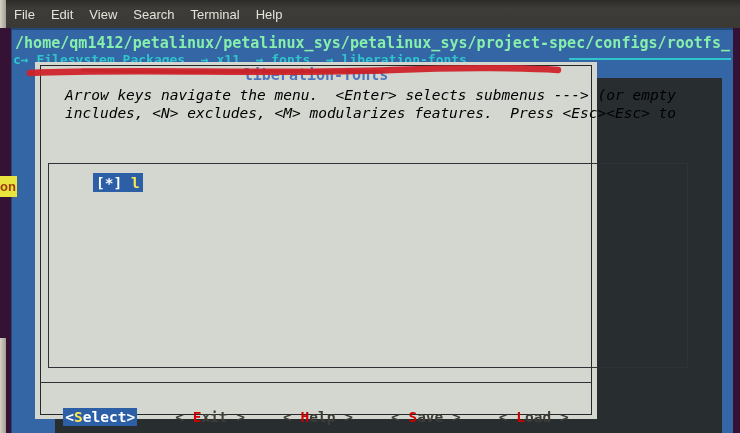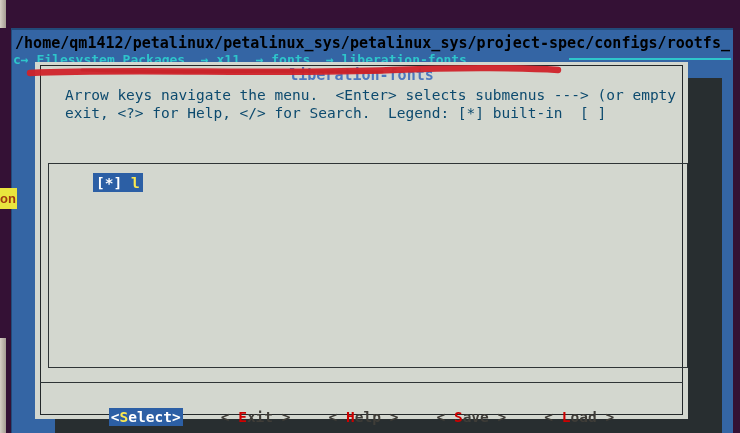--- a/index.html
+++ b/index.html
@@ -18,86 +18,94 @@
     background:linear-gradient(180deg,#2c2b27 0%,#3d3c38 30%,#3a3935 100%);
     display:flex;align-items:center;gap:16px;padding-left:8px;box-sizing:border-box;
     font-family:"Liberation Sans",sans-serif;font-size:13px;color:#e6e2da;}
   .menubar span{cursor:default;}
 
   
   .terminal{position:absolute;left:11px;top:28px;width:722px;height:405px;
     background:#3465a4;border-top:2px solid #224a79;border-left:1px solid #224a79;
     box-sizing:border-box;overflow:hidden;}
   .path-line{position:absolute;left:3px;top:4px;font-size:15px;font-weight:bold;
-    color:#000000;letter-spacing:0.02px;}
+    color:#86efac;letter-spacing:0.02px;}
   .crumb-line{position:absolute;left:1px;top:22px;font-size:13px;font-weight:bold;
     color:#2ec6cb;}
   .crumb-rule{position:absolute;left:557px;top:28px;width:162px;height:2px;background:#2ec6cb;}
 
   
   .dlg-shadow{position:absolute;left:55px;top:78px;width:667px;height:355px;background:#282e30;}
 
   
-  .dialog{position:absolute;left:35px;top:62px;width:613px;height:357px;background:#d3d7cf;
-    color:#2e3436;padding-left:40px;}
+  .dialog{position:absolute;left:35px;top:62px;width:562px;height:357px;background:#d3d7cf;
+    color:#2e3436;}
   .dlg-border{position:absolute;left:5px;top:3px;right:5px;bottom:4px;
     border:1px solid #23282a;pointer-events:none;}
   .dlg-title{position:absolute;left:50%;top:4px;transform:translateX(-50%);
     background:#d3d7cf;padding:0 5px;font-size:15px;font-weight:bold;color:#4d78bd;z-index:2;}
   .instructions{position:absolute;left:30px;top:24px;font-size:14.5px;line-height:18.4px;
-    color:#0c4a6e;}
+    color:#000000;font-style:italic;}
   .listbox{position:absolute;left:13px;top:101px;width:640px;height:205px;
     border:1px solid #2e3436;box-sizing:border-box;}
   .list-row{position:absolute;left:44px;top:9px;height:19px;display:inline-flex;align-items:center;
     background:#2c5fa5;color:#ffffff;font-size:14.5px;font-weight:bold;padding:0 3px;}
   .hotkey-y{color:#fce94f;}
   .hotkey-r{color:#cc0000;}
   .separator{position:absolute;left:5px;right:5px;top:320px;border-top:1px solid #2e3436;}
   .buttons-row{position:absolute;left:0;top:327px;width:100%;height:20px;
     display:flex;justify-content:center;align-items:center;gap:38px;
     font-size:14.5px;font-weight:bold;color:#3f3d38;}
   .btn{cursor:default;margin-top:36px;}
   .btn-focused{background:#2c5fa5;color:#ffffff;padding:1px 2px;}
 
   
-  .yellow-frag{position:absolute;left:0;top:188px;width:17px;height:21px;background:#e9e53e;
+  .yellow-frag{position:absolute;left:0;top:176px;width:17px;height:21px;background:#e9e53e;
     color:#a03a10;font-family:"Liberation Sans",sans-serif;font-size:13px;font-weight:bold;
     overflow:hidden;display:flex;align-items:center;z-index:5;}
 
   
   .red-anno{position:absolute;left:22px;top:58px;z-index:10;pointer-events:none;}
 </style>
 </head>
 <body>
 
 <div class="screen">
 
   <div class="edge-beige-top"></div>
   <div class="edge-beige-bottom"></div>
 
   <div class="yellow-frag">
     <span>on</span>
   </div>
 
+  <div class="menubar">
+    <span>File</span>
+    <span>Edit</span>
+    <span>View</span>
+    <span>Search</span>
+    <span>Terminal</span>
+    <span>Help</span>
+  </div>
 
   <div class="terminal">
     <div class="path-line pre">/home/qm1412/petalinux/petalinux_sys/petalinux_sys/project-spec/configs/rootfs_</div>
     <div class="crumb-line pre">c→ Filesystem Packages  → x11  → fonts  → liberation-fonts</div>
     <div class="crumb-rule"></div>
   </div>
 
   <div class="dlg-shadow"></div>
 
   <div class="dialog">
     <div class="dlg-border"></div>
     <div class="dlg-title">liberation-fonts</div>
 
     <div class="instructions">
       <div class="pre">Arrow keys navigate the menu.  &lt;Enter&gt; selects submenus ---&gt; (or empty</div>
-      <div class="pre">exit, &lt;?&gt; for Help, &lt;/&gt; for Search.  Legend: [*] built-in  [ ]</div>
+      <div class="pre">includes, &lt;N&gt; excludes, &lt;M&gt; modularizes features.  Press &lt;Esc&gt;&lt;Esc&gt; to</div>
     </div>
 
     <div class="listbox">
       <div class="list-row">
         <span class="pre">[*] </span>
           <span class="pre hotkey-y">l</span>
       </div>
     </div>
 
     <div class="separator"></div>

